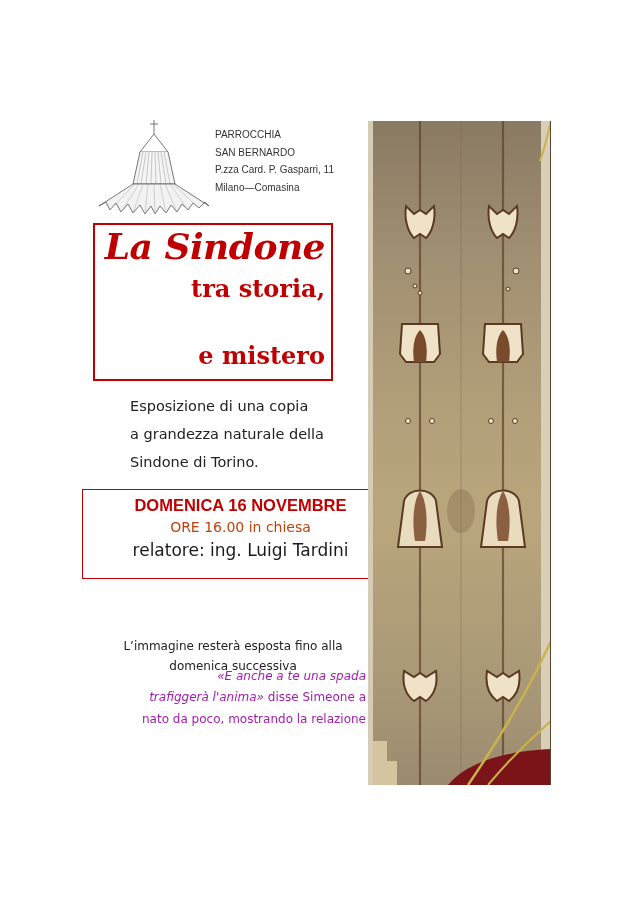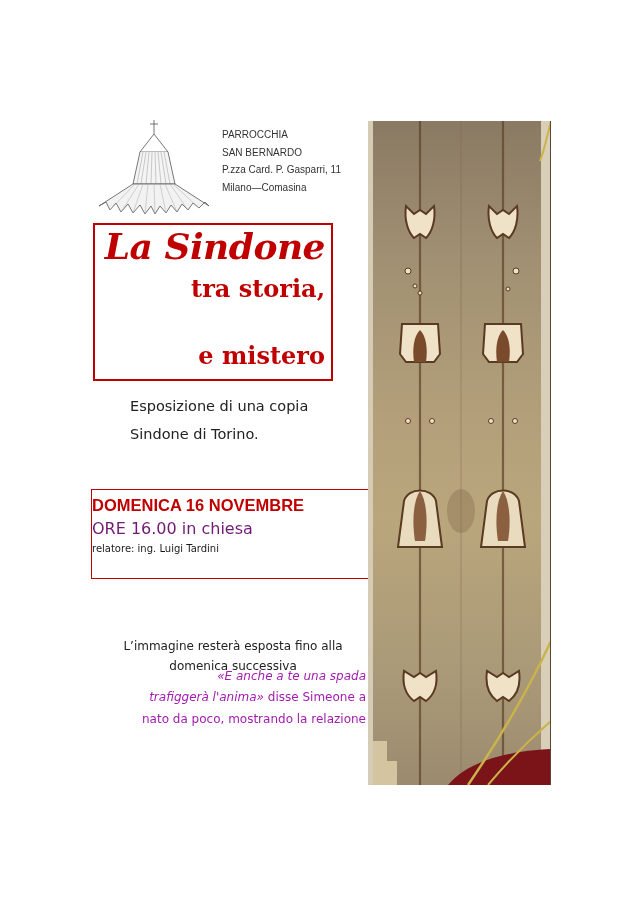--- a/index.html
+++ b/index.html
@@ -6,47 +6,47 @@
   body { width: 641px; height: 907px; position: relative; overflow: hidden;
          font-family: "DejaVu Sans", sans-serif; color: #1a1a1a; }
   .abs { position: absolute; }
 
   
   .logo { left: 95px; top: 118px; width: 118px; height: 98px; }
 
   
   .parish { left: 215px; top: 126px; font-family: "Liberation Sans", sans-serif;
             font-size: 10px; line-height: 17.5px; color: #333; }
-  .parish div { white-space: nowrap; margin-left: 7px; }
+  .parish div { white-space: nowrap; }
 
   
   .title-box { left: 93px; top: 223px; width: 240px; height: 158px;
                border: 2px solid #c00000; box-sizing: border-box; }
   .title-main { position: absolute; right: 6px; top: 0px;
                 font-family: "DejaVu Serif", serif; font-style: italic; font-weight: bold;
                 font-size: 36px; color: #c00000; letter-spacing: -0.5px; white-space: nowrap; }
   .title-sub { position: absolute; right: 6px; font-family: "DejaVu Serif", serif;
                font-weight: bold; font-size: 24px; color: #c00000; white-space: nowrap;
                text-align: left; line-height: 30px; }
   .title-sub.l1 { top: 49px; }
   .title-sub.l2 { top: 83px; }
   .title-sub.l3 { top: 116px; }
 
   
   .desc { left: 130px; top: 392px; width: 230px; text-align: left;
           font-family: "DejaVu Sans", sans-serif; font-size: 14.5px; line-height: 28px; color: #222; }
   .desc div { white-space: nowrap; }
 
   
-  .date-box { left: 91px; top: 489px; width: 317px; height: 90px;
-              border: 1.5px solid #c00000; box-sizing: border-box; }
+  .date-box { left: 82px; top: 489px; width: 317px; height: 90px;
+              border: 1.5px solid #c00000; box-sizing: border-box; text-align: center; }
   .date-title { margin-top: 6px; font-family: "Liberation Sans", sans-serif; font-weight: bold;
                 font-size: 16.5px; color: #c00000; white-space: nowrap; }
-  .date-time { margin-top: 4px; font-size: 16px; color: #701a75; white-space: nowrap; }
-  .date-speaker { margin-top: 5px; font-size: 10px; color: #1a1a1a; white-space: nowrap; }
+  .date-time { margin-top: 4px; font-size: 14px; color: #c2410c; white-space: nowrap; }
+  .date-speaker { margin-top: 5px; font-size: 17px; color: #1a1a1a; white-space: nowrap; }
 
   
   .note { left: 100px; top: 596px; width: 266px; text-align: center;
           font-size: 12px; line-height: 20px; color: #222; margin-top: 40px; }
 
   
   .quote { left: 101px; top: 666px; width: 265px; text-align: right;
            font-size: 12px; line-height: 21.3px; color: #a21caf; }
   .quote div { white-space: nowrap; }
   .quote em { font-style: italic; }
@@ -105,20 +105,21 @@
 </div>
 
 <div class="abs title-box">
   <div class="title-main">La Sindone</div>
   <div class="title-sub l1">tra storia,</div>
   <div class="title-sub l3">e mistero</div>
 </div>
 
 <div class="abs desc">
   <div>Esposizione di una copia</div>
+  <div>a grandezza naturale della</div>
   <div>Sindone di Torino.</div>
 </div>
 
 <div class="abs date-box">
   <div class="date-title">DOMENICA 16 NOVEMBRE</div>
   <div class="date-time">ORE 16.00 in chiesa</div>
   <div class="date-speaker">relatore: ing. Luigi Tardini</div>
 </div>
 
 <div class="abs note">

